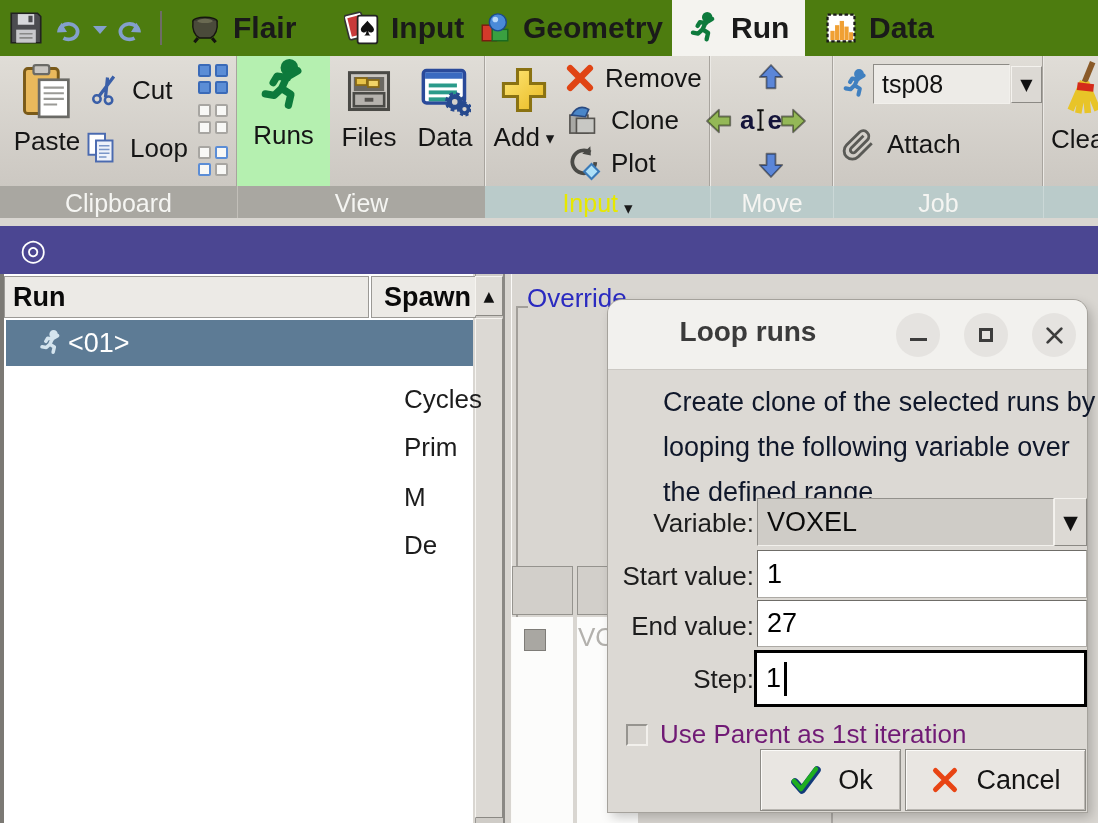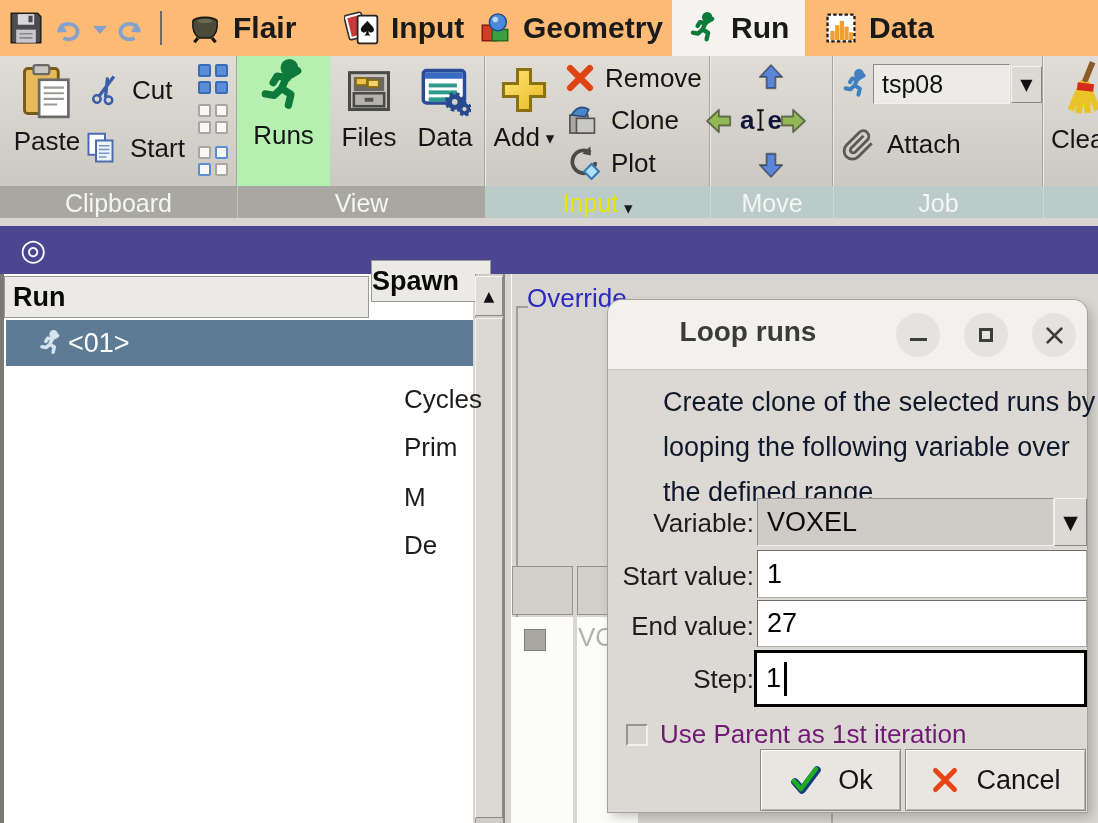--- a/index.html
+++ b/index.html
@@ -3,21 +3,21 @@
 <meta charset="utf-8">
 <style>
   * { margin:0; padding:0; box-sizing:border-box; }
   body { background:#888; font-family:"Liberation Sans","DejaVu Sans",sans-serif; }
   .screen { position:relative; width:1098px; height:823px; overflow:hidden;
             background:#d9d6d1; font-family:"Liberation Sans","DejaVu Sans",sans-serif; }
   .abs { position:absolute; }
   .glyph { font-family:"DejaVu Sans",sans-serif; }
 
   
-  .menubar { position:absolute; left:0; top:0; width:1098px; height:56px; background:#fdba74; }
+  .menubar { position:absolute; left:0; top:0; width:1098px; height:56px; background:#4d7c0f; }
   .tab { position:absolute; top:0; height:56px; display:flex; align-items:center; gap:11px;
          padding:0 16px; font-weight:bold; font-size:30px; color:#1a1a1a; }
   .tab.selected { background:#f4f3ef; }
   .qsep { position:absolute; left:160px; top:11px; width:2px; height:34px; background:#6e6c66; }
   .chev-dn { width:0; height:0; border-left:7px solid transparent; border-right:7px solid transparent;
              border-top:8px solid #84a0cc; }
 
   
   .toolbar { position:absolute; left:0; top:56px; width:1098px; height:130px;
              background:linear-gradient(#e0ddd7,#ccc8c2); }
@@ -227,21 +227,21 @@
           </g>
         </svg>
         <span>Cut</span>
       </div>
       <div class="tbtn" style="left:84px;top:66px;width:110px;height:52px">
         <svg width="36" height="36" viewBox="0 0 24 24">
           <rect x="3" y="2.5" width="11" height="14" fill="#fff" stroke="#4a6ab0" stroke-width="1.3"></rect>
           <rect x="8" y="7" width="11" height="14" fill="#eef2fa" stroke="#4a6ab0" stroke-width="1.3"></rect>
           <path d="M10 10.5 h7 M10 13 h7 M10 15.5 h7 M10 18 h5" stroke="#7a96c8" stroke-width="1" fill="none"></path>
         </svg>
-        <span>Start</span>
+        <span>Loop</span>
       </div>
       <div class="abs" style="left:194px;top:4px;width:38px;height:38px;display:flex;align-items:center;justify-content:center">
         <div class="grid4 g-blue">
             <span></span>
             <span></span>
             <span></span>
             <span></span>
           </div>
       </div>
       <div class="abs" style="left:194px;top:44px;width:38px;height:38px;display:flex;align-items:center;justify-content:center">
@@ -417,21 +417,21 @@
   <div class="lrow lteal" style="left:1043px;width:55px;border-left:1px solid #cbd8d7"></div>
 
   <div class="purplebar">
     <span class="abs glyph" style="left:20px;top:6px;font-size:30px;color:#fff">◎</span>
   </div>
 
   <div class="lpanel"></div>
   <div class="hcell" style="left:4px;top:276px;width:365px;height:42px;padding-left:8px">
     <span>Run</span>
   </div>
-  <div class="hcell" style="left:371px;top:260px;width:120px;height:42px;">
+  <div class="hcell" style="left:371px;top:276px;width:120px;height:42px;padding-left:12px">
     <span>Spawn</span>
   </div>
   <div class="selrow">
     <svg width="26" height="26" viewBox="0 0 22 22" style="color:#d4e4ee;margin-left:32px">
         <use href="#sym-runner"></use>
       </svg>
     <span style="margin-left:4px">&lt;01&gt;</span>
   </div>
   <div class="sbar"></div>
   <div class="sthumb"></div>

